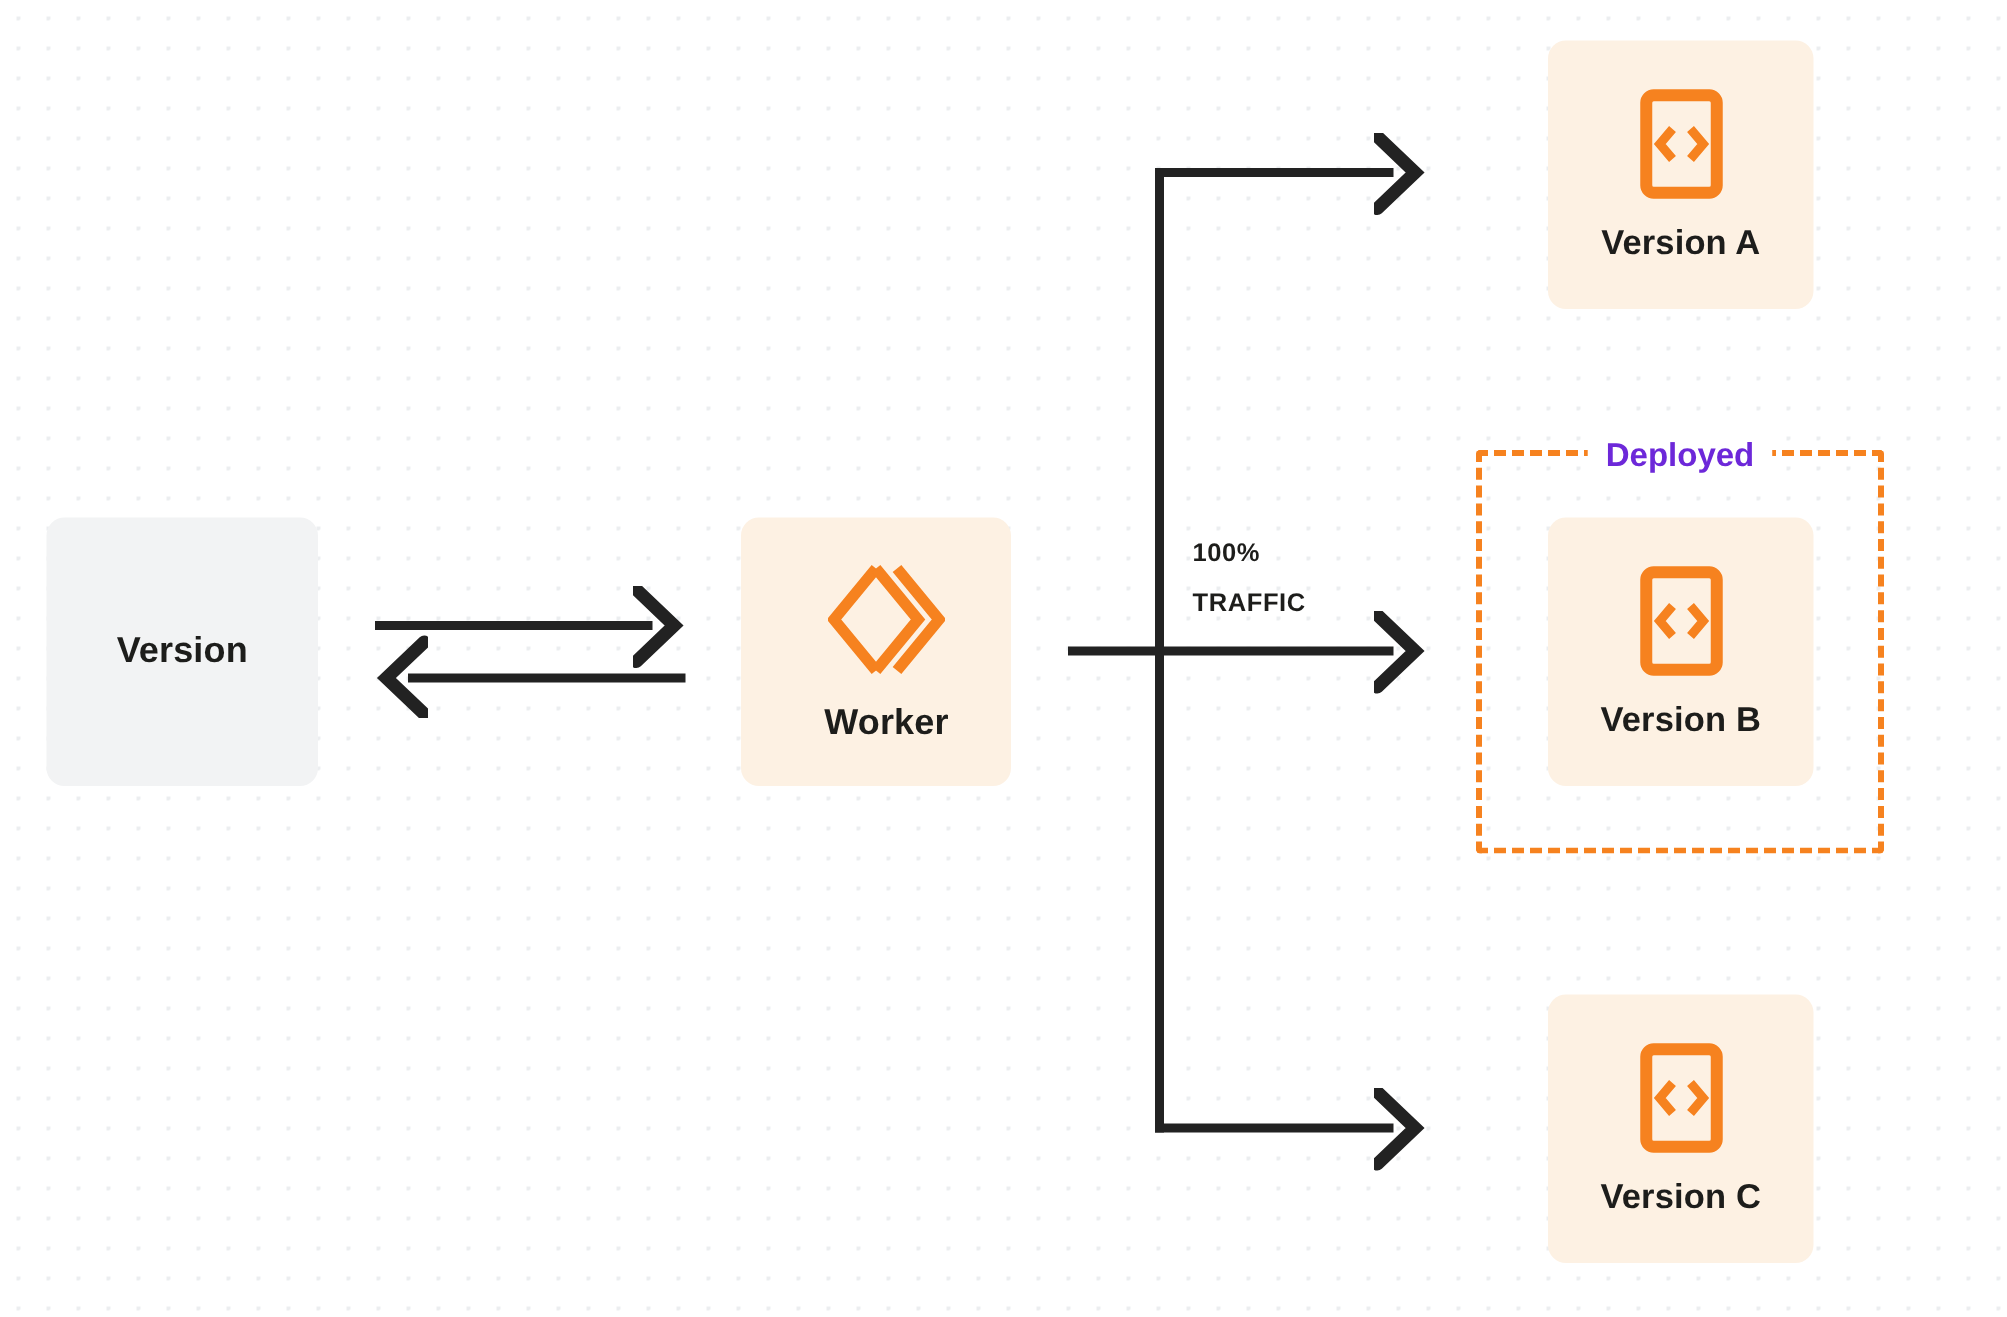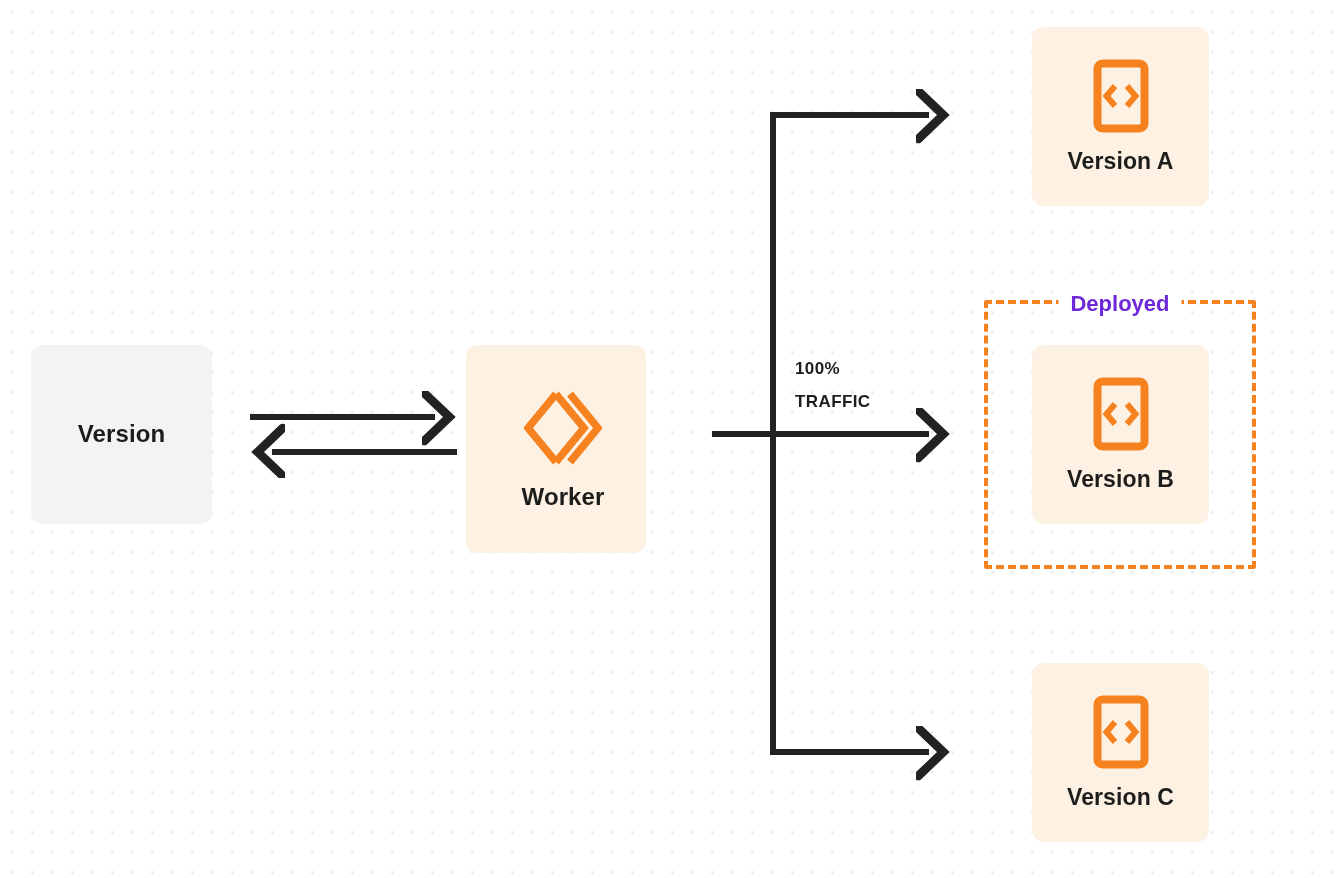--- a/index.html
+++ b/index.html
@@ -50,24 +50,24 @@
     width: 181px;
     height: 179px;
     background: #f2f3f4;
   }
   #client-node .node-label {
     font-size: 24px;
   }
 
   
   #worker-node {
-    left: 466px;
+    left: 494px;
     top: 345px;
     width: 180px;
-    height: 208px;
+    height: 179px;
     background: #fdf1e3;
     padding-left: 14px;
   }
   #worker-node .node-label {
     font-size: 24px;
     margin-top: 16px;
   }
 
   
   .version-node {

